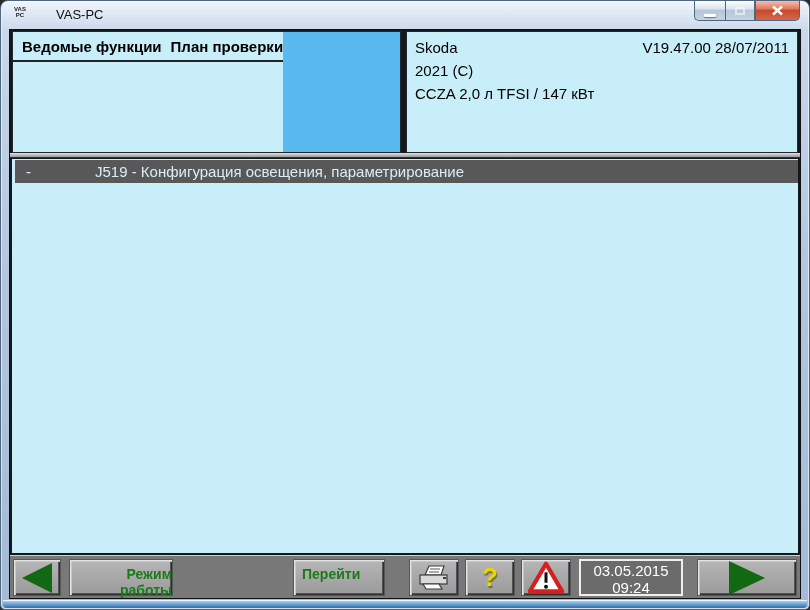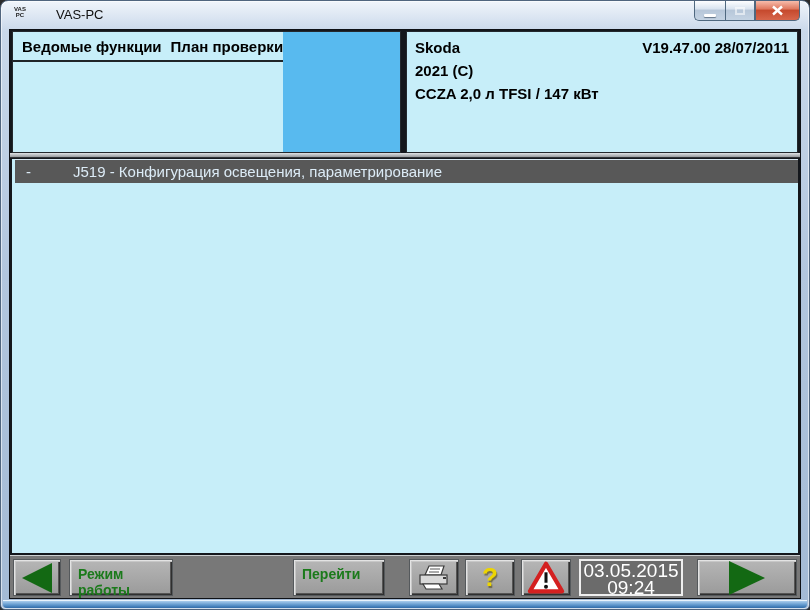--- a/index.html
+++ b/index.html
@@ -49,57 +49,57 @@
     background:#14171c; border:1px solid #0e1116;
   }
 
   
   .top-row { position:absolute; top:1px; left:2px; right:2px; height:122px; display:flex; gap:5px; }
   .left-panel { width:389px; background:#c7eef9; border:1px solid #23282d; display:flex; flex-direction:row; }
   .nav-row { height:30px; border-bottom:2px solid #1f2428; display:flex; align-items:center;
     padding-left:9px; font-size:15px; font-weight:bold; color:#000; cursor:pointer; }
   .nav-sel { flex:1; background:#58baef; }
   .right-panel { flex:1; background:#c7eef9; border:1px solid #23282d;
-    padding:4px 8px 0 8px; font-size:15px; font-weight:bold; color:#000; line-height:23px; }
+    padding:4px 8px 0 8px; font-size:15px; font-weight:normal; color:#000; line-height:23px; }
   .vline1 { display:flex; justify-content:space-between; }
 
   
   .splitter { position:absolute; top:123px; left:0; right:0; height:5px;
     background:linear-gradient(180deg,#dfe3e6 0%,#97999d 100%); border-bottom:1px solid #2e3236; }
 
   
   .tree-strip { position:absolute; top:129px; left:2px; right:2px; height:24px; background:#c7eef9; }
   .tree-bar { margin-left:3px; height:100%; background:#585858; border-top:1px solid #d8e8f2;
     color:#dcebf6; font-size:15px; display:flex; align-items:center; cursor:pointer; }
   .expander { margin-left:11px; }
-  .tree-label { margin-left:42px; }
+  .tree-label { margin-left:64px; }
 
   
   .content { position:absolute; top:153px; left:2px; right:2px; height:370px; background:#c7eef9; }
 
   
   .toolbar { position:absolute; left:0; right:0; bottom:0; height:43px;
     background:#787878; border-top:1px solid #cdd0d2; }
   .tb-btn {
     position:absolute; top:3px; height:37px;
     background:linear-gradient(180deg,#b6b6b6,#9a9a9a);
     border:1px solid #55595c;
     box-shadow:inset 1px 1px 0 #e3e3e3, inset 2px 2px 0 #c7c7c7, inset -1px -1px 0 #2f2f2f, inset -2px -2px 0 #555;
     cursor:pointer; display:flex; align-items:center; justify-content:center;
   }
   .tb-text { align-items:flex-start; justify-content:flex-start; }
-  .tb-text span { padding:6px 0 0 8px; font-size:14px; font-weight:bold; color:#1b7a1b; }
+  .tb-text span { padding:6px 0 0 8px; font-size:14px; font-weight:bold; color:#1b7a1b;text-align:right; }
   .btn-back  { left:3px;   width:48px; }
   .btn-mode  { left:59px;  width:104px; }
   .btn-goto  { left:283px; width:92px; }
   .btn-print { left:399px; width:50px; }
   .btn-help  { left:455px; width:50px; }
   .btn-warn  { left:511px; width:50px; }
   .date-panel{ position:absolute; left:569px; top:3px; width:104px; height:37px;
-    background:#6b6b6b; border:2px solid #efefef; color:#fff; font-size:19px;
+    background:#6b6b6b; border:2px solid #efefef; color:#fff; font-size:15px;
     text-align:center; line-height:17px; padding-top:1px; }
   .btn-fwd   { left:687px; width:100px; }
 
   .arrow-left { width:0; height:0; border-top:15px solid transparent; border-bottom:15px solid transparent;
     border-right:30px solid #136913; }
   .arrow-right { width:0; height:0; border-top:17px solid transparent; border-bottom:17px solid transparent;
     border-left:36px solid #136913; }
   .help-glyph { font-size:26px; font-weight:bold; color:#edd500; text-shadow:1px 2px 1px rgba(70,60,0,.55); }
 </style>
 </head>

